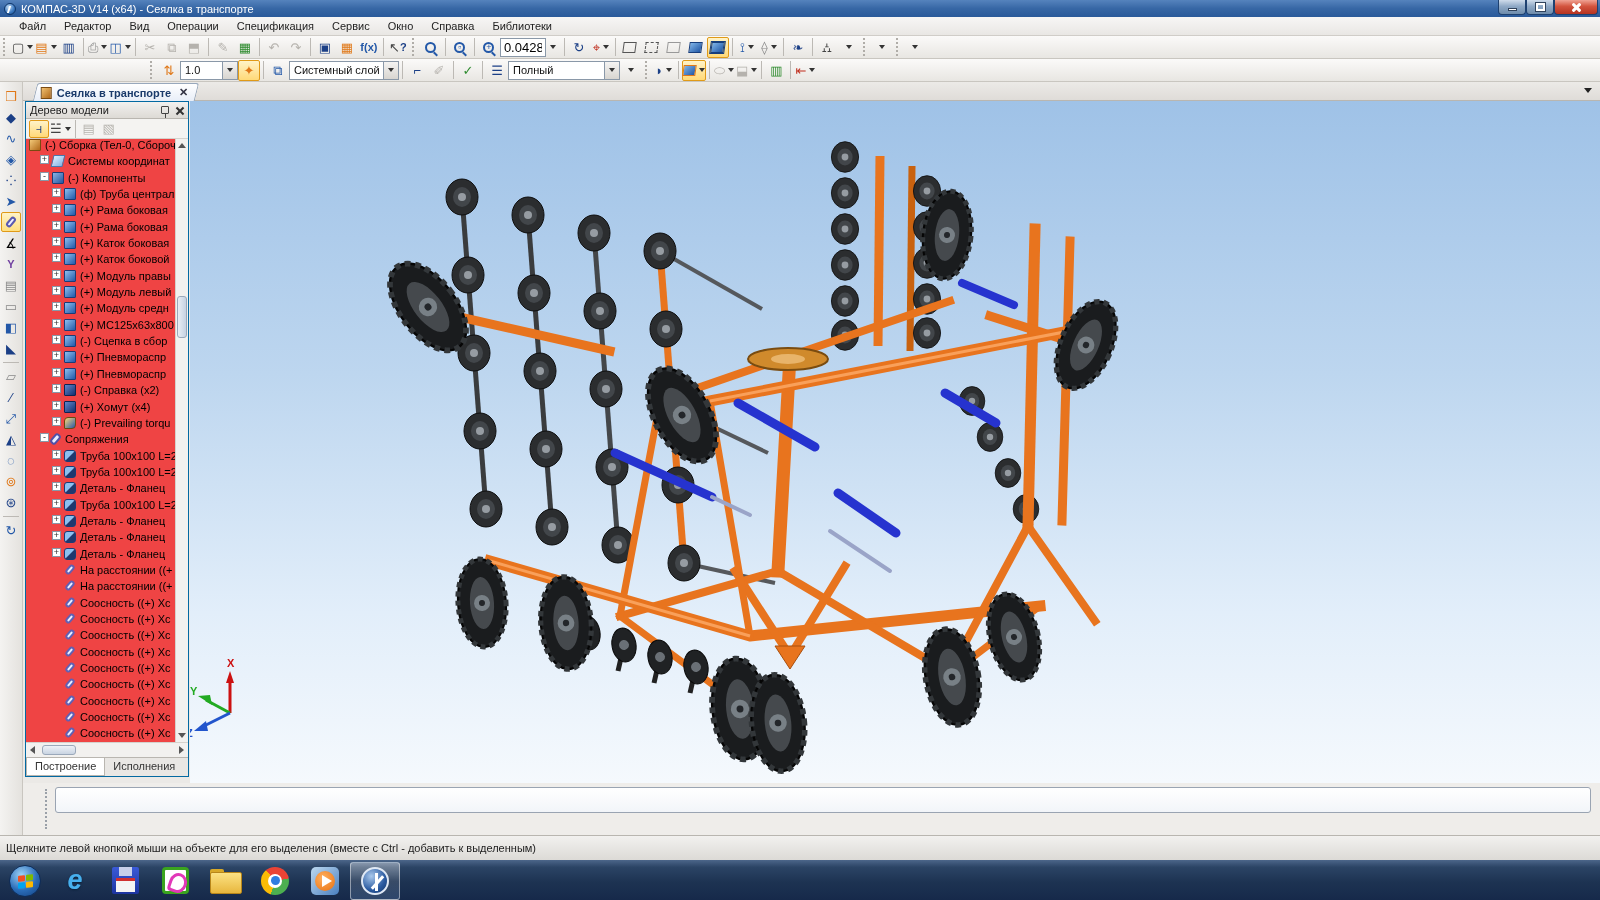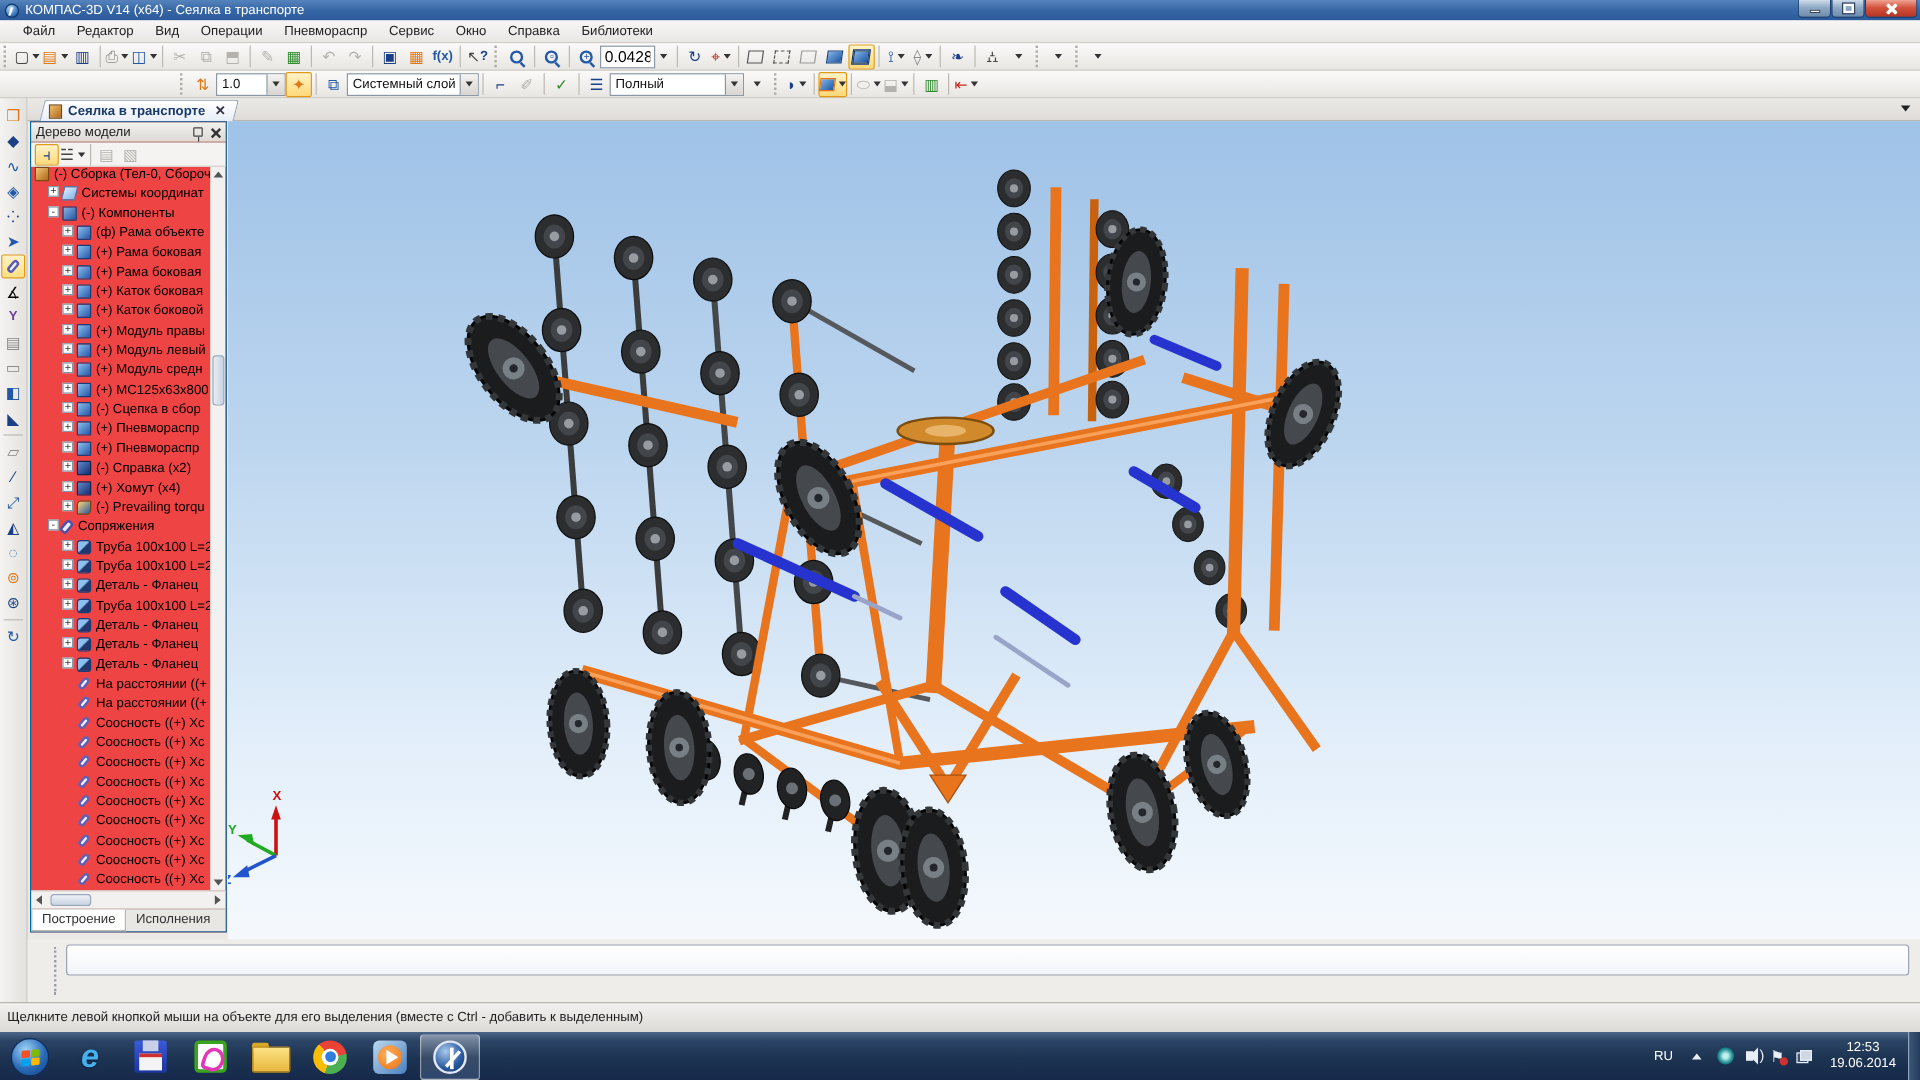--- a/index.html
+++ b/index.html
@@ -165,21 +165,21 @@
         <span class="glyph-x"></span>
       </div>
   </div>
 </div>
 
 <div id="menubar">
   <span>Файл</span>
   <span>Редактор</span>
   <span>Вид</span>
   <span>Операции</span>
-  <span>Пневмораспр</span>
+  <span>Спецификация</span>
   <span>Сервис</span>
   <span>Окно</span>
   <span>Справка</span>
   <span>Библиотеки</span>
 </div>
 
 <div id="toolbar1" class="toolbar">
   <span class="grip"></span>
   <div class="tb-btn">
       <span class="g">▢</span>
@@ -499,21 +499,21 @@
         <span class="tlabel">Системы координат</span>
       </div>
     <div class="trow lv1">
         <span class="texp">-</span>
         <span class="tico ico-comp"></span>
         <span class="tlabel">(-) Компоненты</span>
       </div>
     <div class="trow lv2">
         <span class="texp">+</span>
         <span class="tico ico-part"></span>
-        <span class="tlabel">(ф) Рама объекте</span>
+        <span class="tlabel">(ф) Труба централ</span>
       </div>
     <div class="trow lv2">
         <span class="texp">+</span>
         <span class="tico ico-part"></span>
         <span class="tlabel">(+) Рама боковая</span>
       </div>
     <div class="trow lv2">
         <span class="texp">+</span>
         <span class="tico ico-part"></span>
         <span class="tlabel">(+) Рама боковая</span>
@@ -870,32 +870,13 @@
     </div>
   <div class="tk-btn">
       <span class="chrome"></span>
     </div>
   <div class="tk-btn">
       <span class="wmp"></span>
     </div>
   <div class="tk-btn active">
       <span class="klogo"></span>
     </div>
-  <div id="tray">
-    <span class="lang">RU</span>
-    <span class="tri-up"></span>
-    <span class="tray-ico">
-        <span class="circ"></span>
-      </span>
-    <span class="tray-ico">
-        <span class="spk"></span>
-      </span>
-    <span class="tray-ico flagw">⚑</span>
-    <span class="tray-ico">
-        <span class="net"></span>
-      </span>
-    <div id="clock">
-      <div>12:53</div>
-      <div>19.06.2014</div>
-    </div>
-    <div id="showdesk"></div>
-  </div>
 </div>
 
 </body></html>

